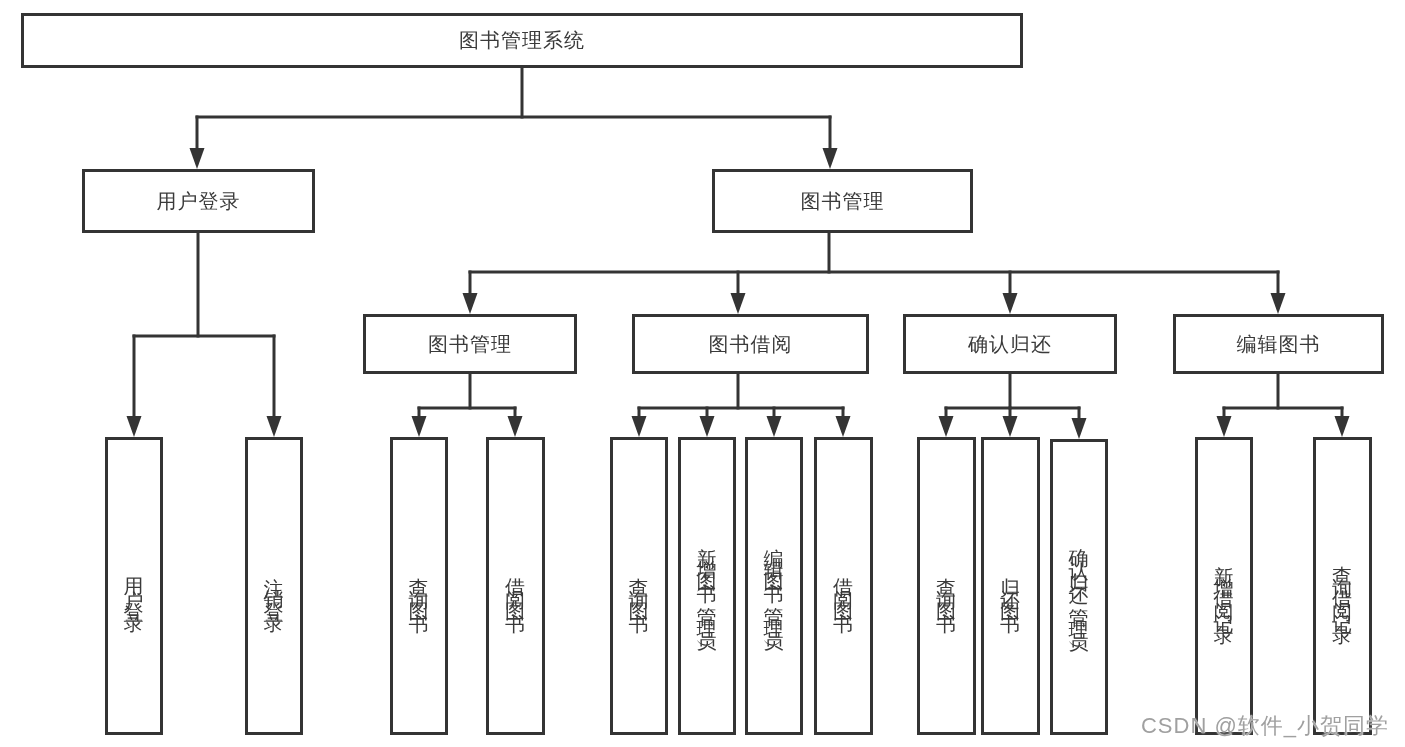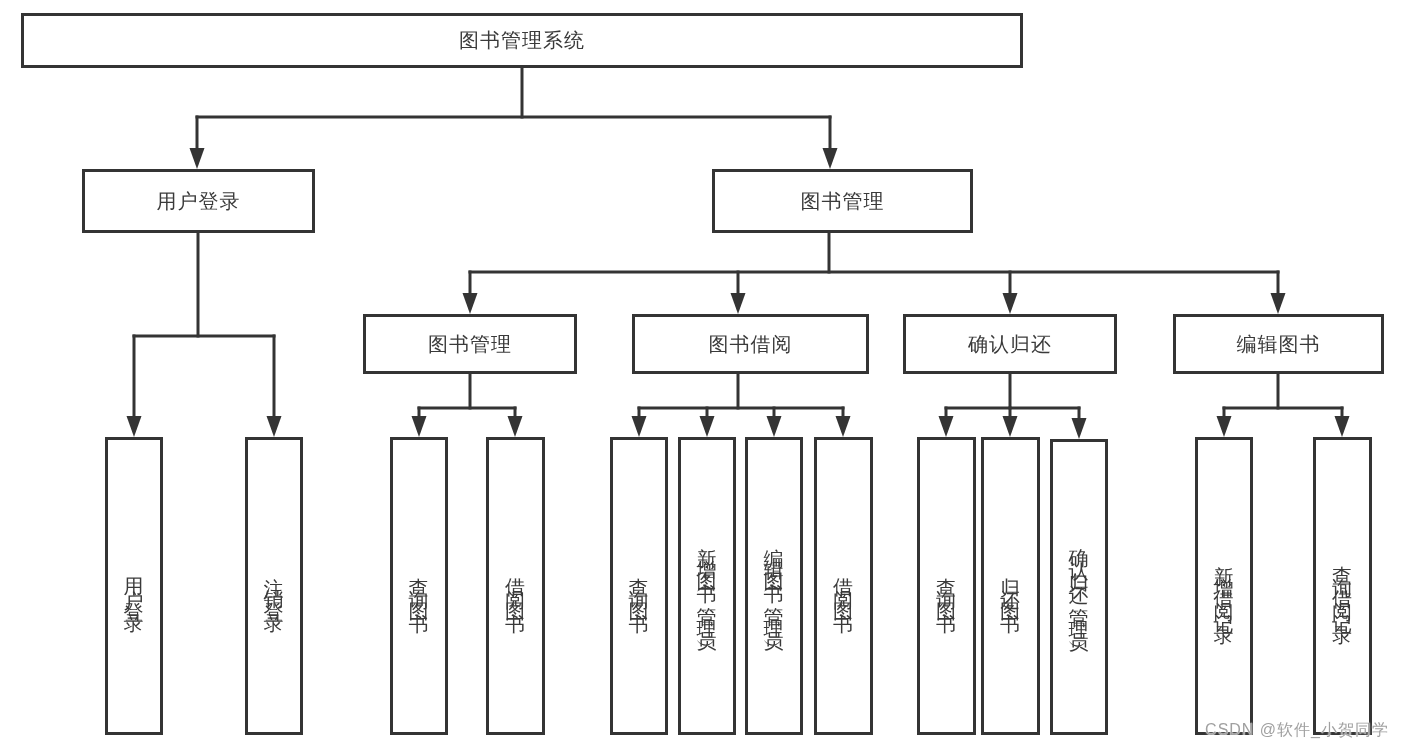--- a/index.html
+++ b/index.html
@@ -36,21 +36,21 @@
   .connectors {
     position:absolute;
     left:0; top:0;
     width:1405px; height:747px;
     z-index:3;
     pointer-events:none;
   }
   .watermark {
     position:absolute;
     right:16px; bottom:6px;
-    font-size:16px;
+    font-size:22px;
     color:#a0a0a0;
     text-shadow:0 0 2px #ffffff, 0 0 1px #ffffff;
     letter-spacing:1px;
     z-index:4;
     white-space:nowrap;
   }
 </style>
 </head>
 <body>
 

